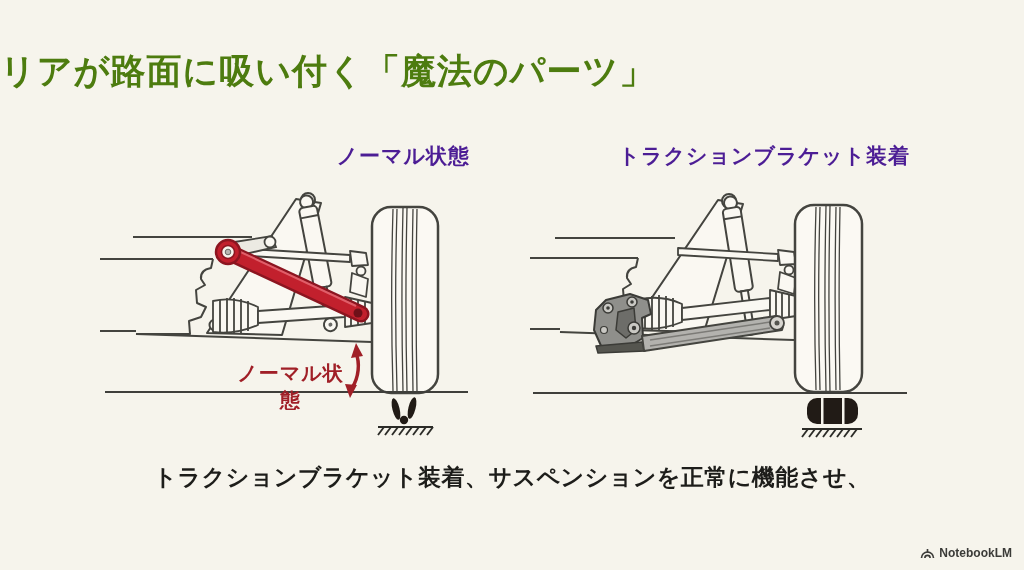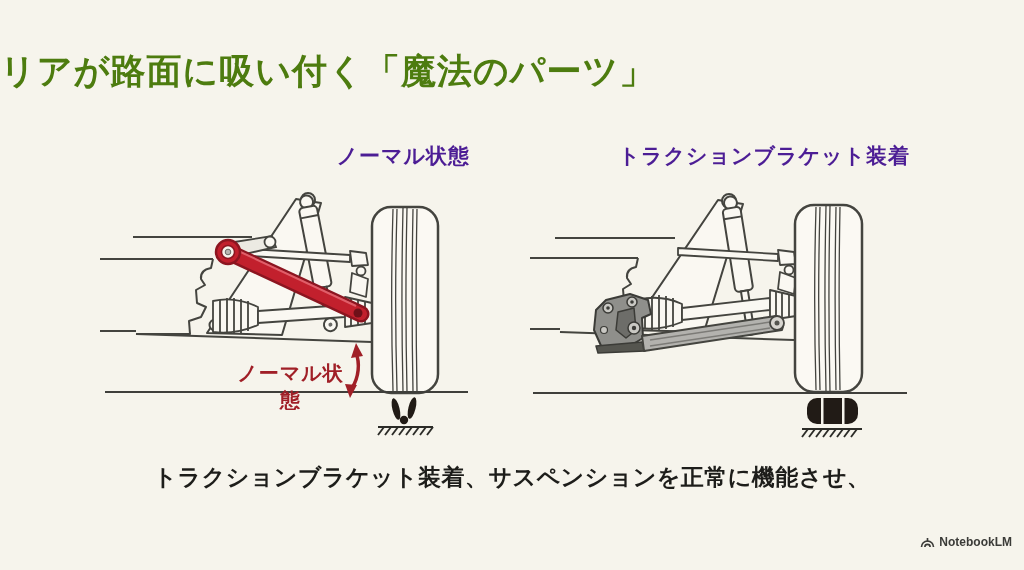--- a/index.html
+++ b/index.html
@@ -27,21 +27,21 @@
     position: absolute; left: 228px; top: 360px; width: 125px;
     font-size: 20px; font-weight: 700; color: #a01f27;
     text-align: center; letter-spacing: 1px;
   }
   .caption {
     position: absolute; top: 460px; left: 0; width: 1024px;
     text-align: center; font-size: 23px; font-weight: 700;
     color: #1d1d1a; line-height: 34px; letter-spacing: 0.5px;
   }
   .branding {
-    position: absolute; right: 12px; bottom: 21px;
+    position: absolute; right: 12px; bottom: 10px;
     display: flex; align-items: center; gap: 4px;
     color: #3b3b38; font-size: 12px; font-weight: 700;
   }
   svg { display: block; }
 </style>
 </head>
 <body>
 
 <div class="stage">
 

